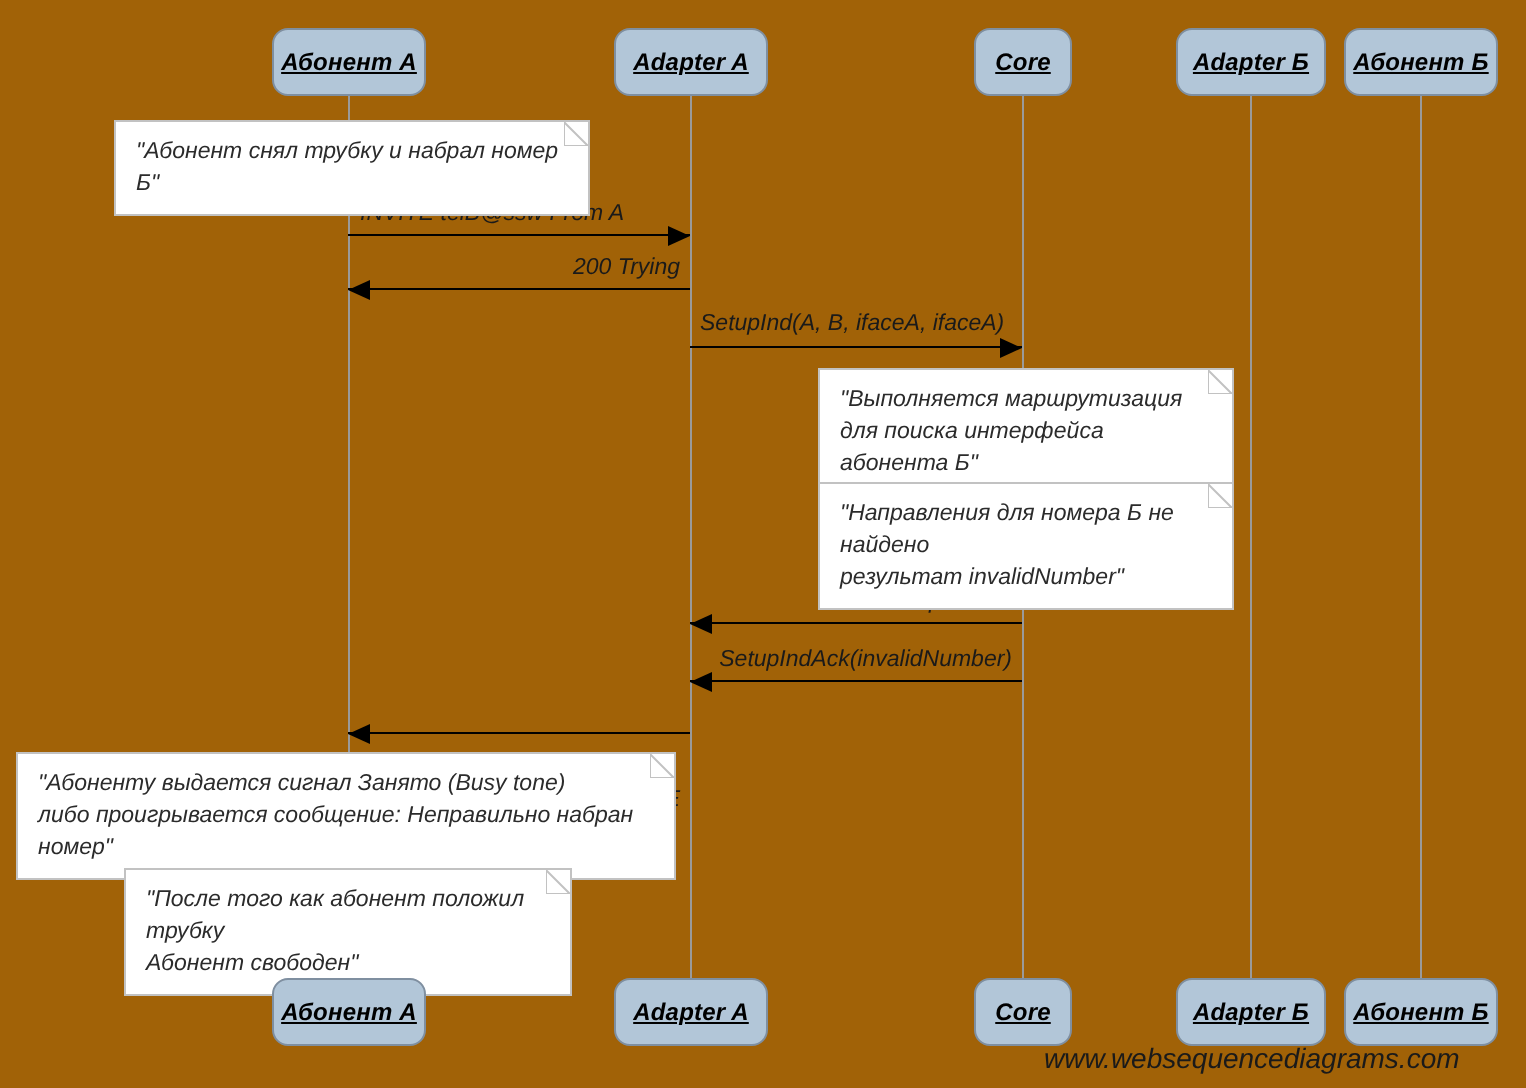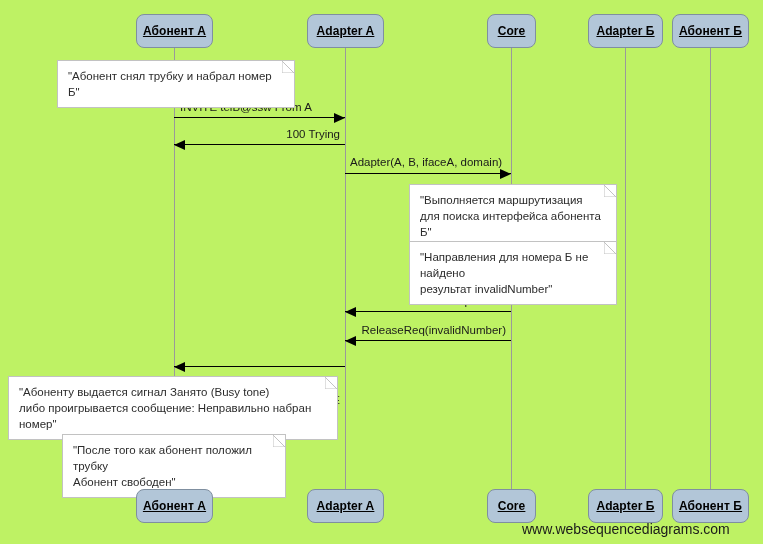--- a/index.html
+++ b/index.html
@@ -9,22 +9,23 @@
     background: #ffffff;
   }
   body {
     font-family: "Liberation Sans", "DejaVu Sans", sans-serif;
     -webkit-font-smoothing: antialiased;
   }
   #canvas {
     position: relative;
     width: 763px;
     height: 544px;
-    background: #bef264;
+    background: #a16207;
     overflow: hidden;
+    font-style: italic;
   }
   
   .lifeline {
     position: absolute;
     width: 1px;
     background: #9a9a9a;
   }
   
   .participant {
     position: absolute;
@@ -127,30 +128,30 @@
       <div class="participant" style="left: 672px; top: 14px; width: 77px;">
         <span class="plabel">Абонент Б</span>
       </div>
     </div>
   <div id="messages">
       <div class="msg" style="left: 174px; top: 117px; width: 171px;"></div>
       <div class="arrowhead right" style="top: 112.5px; left: 334px;"></div>
       <div class="msg-label lbl-right" style="top: 101px; left: 180px;">INVITE telB@ssw From A</div>
       <div class="msg" style="left: 174px; top: 144px; width: 171px;"></div>
       <div class="arrowhead left" style="top: 139.5px; left: 174px;"></div>
-      <div class="msg-label lbl-left" style="top: 128px; left: 175px; width: 165px;">100 Trying</div>
+      <div class="msg-label lbl-left" style="top: 128px; left: 175px; width: 165px;">200 Trying</div>
       <div class="msg" style="left: 345px; top: 173px; width: 166px;"></div>
       <div class="arrowhead right" style="top: 168.5px; left: 500px;"></div>
-      <div class="msg-label lbl-right" style="top: 156px; left: 350px;">Adapter(A, B, ifaceA, domain)</div>
+      <div class="msg-label lbl-right" style="top: 156px; left: 350px;">SetupInd(A, B, ifaceA, ifaceA)</div>
       <div class="msg" style="left: 345px; top: 311px; width: 166px;"></div>
       <div class="arrowhead left" style="top: 306.5px; left: 345px;"></div>
       <div class="msg-label lbl-left" style="top: 295px; left: 346px; width: 160px;">SetupIndAck</div>
       <div class="msg" style="left: 345px; top: 340px; width: 166px;"></div>
       <div class="arrowhead left" style="top: 335.5px; left: 345px;"></div>
-      <div class="msg-label lbl-left" style="top: 324px; left: 346px; width: 160px;">ReleaseReq(invalidNumber)</div>
+      <div class="msg-label lbl-left" style="top: 324px; left: 346px; width: 160px;">SetupIndAck(invalidNumber)</div>
       <div class="msg" style="left: 174px; top: 366px; width: 171px;"></div>
       <div class="arrowhead left" style="top: 361.5px; left: 174px;"></div>
       <div class="msg-label lbl-left" style="top: 350px; left: 175px; width: 165px; margin-top: 44px;">BYE</div>
     </div>
   <div id="notes">
       <div class="note" style="left: 57px; top: 60px; width: 238px; min-height: 28px;"><span>"Абонент снял трубку и набрал номер Б"</span><svg class="folddiag" width="12" height="12" viewBox="0 0 12 12">
           <polygon points="0,0 12,12 0,12" fill="#ffffff" stroke="#c2c2c2" stroke-width="1"></polygon>
         </svg></div>
       <div class="note" style="left: 409px; top: 184px; width: 208px; min-height: 46px;"><span>"Выполняется маршрутизация
 для поиска интерфейса абонента Б"</span><svg class="folddiag" width="12" height="12" viewBox="0 0 12 12">

